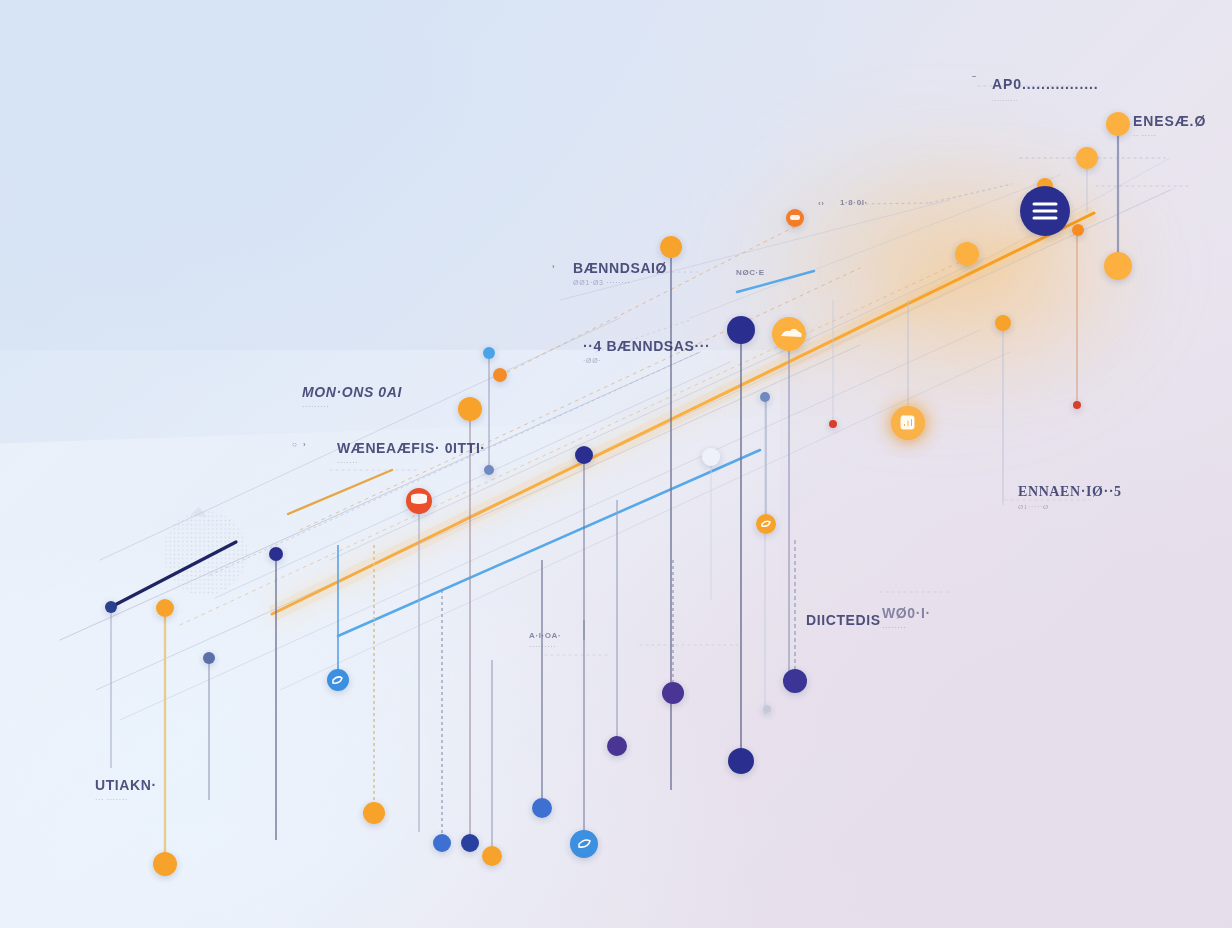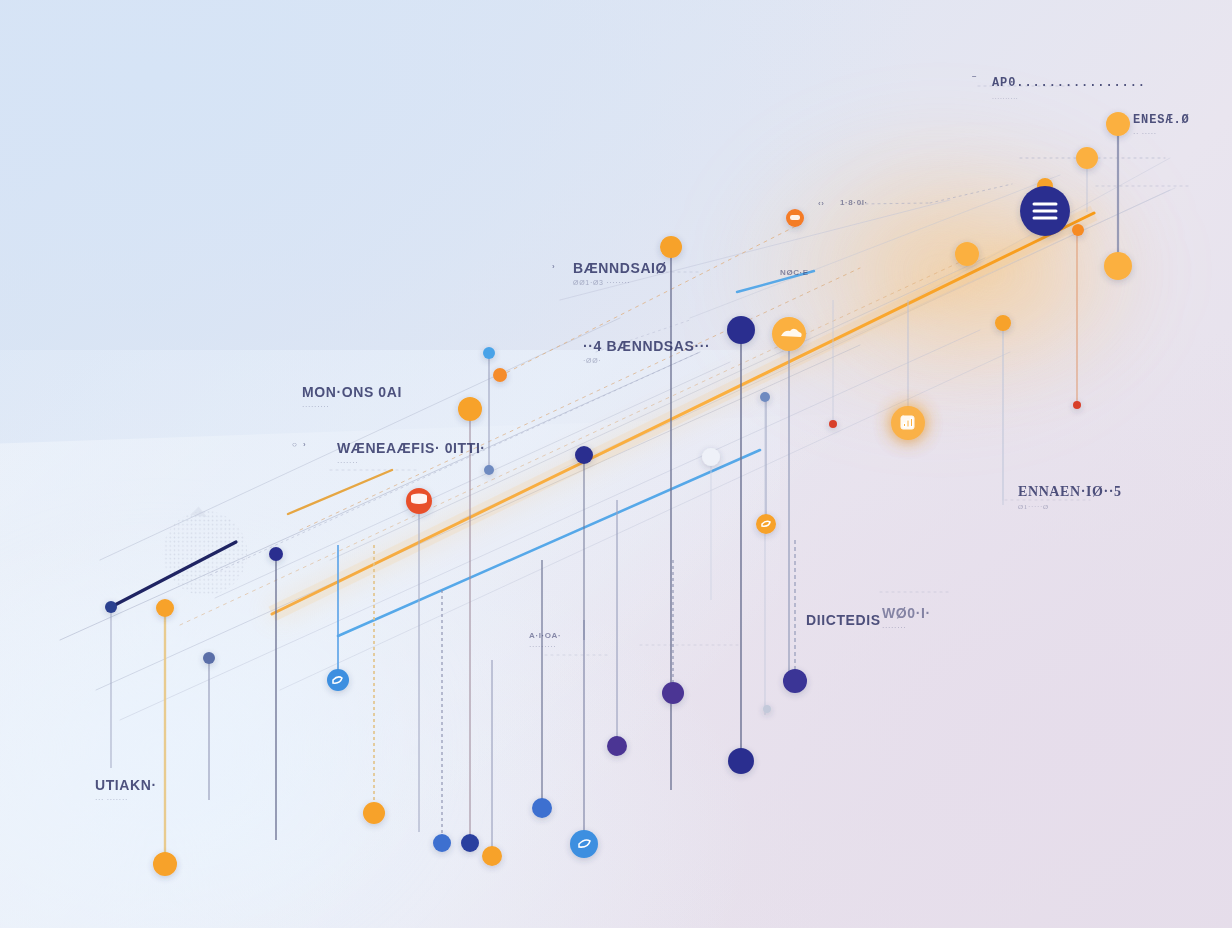--- a/index.html
+++ b/index.html
@@ -87,21 +87,21 @@
   }
   .label .l-sub {
     display: block;
     margin-top: 3px;
     font-size: 7px;
     letter-spacing: 0.7px;
     color: #5b6087;
     opacity: 0.45;
     filter: blur(0.6px);
   }
-  .label.big .l-title { font-size: 12px; letter-spacing: 0.9px; font-family: Liberation Mono, monospace; }
+  .label.big .l-title { font-size: 14px; letter-spacing: 0.9px; }
   .label.sm .l-title  { font-size: 8px; opacity: 0.7; }
   .label.faint .l-title { opacity: 0.52; }
 
   
   .globe {
     position: absolute;
     left: 152px; top: 498px;
     width: 106px; height: 106px;
     opacity: 0.17;
     pointer-events: none;
@@ -330,29 +330,29 @@
       <span class="l-sub">·· ·····</span>
   </div>
   <div class="label sm faint" style="left:840px;  top:198px;">
     <span class="l-title">1·8·0I·</span>
       <span class="l-sub"></span>
   </div>
   <div class="label" style="left:573px;  top:260px;">
     <span class="l-title">BÆNNDSAIØ</span>
       <span class="l-sub">ØØ1·Ø3 ········</span>
   </div>
-  <div class="label sm faint" style="left:780px;  top:268px;">
+  <div class="label sm faint" style="left:736px;  top:268px;">
     <span class="l-title">NØC·E</span>
       <span class="l-sub"></span>
   </div>
   <div class="label" style="left:583px;  top:338px;">
     <span class="l-title">··4 BÆNNDSAS···</span>
       <span class="l-sub">·ØØ·</span>
   </div>
-  <div class="label" style="left:302px;  top:384px;">
+  <div class="label" style="left:302px;  top:384px;font-style:italic;">
     <span class="l-title">MON·ONS 0AI</span>
       <span class="l-sub">·········</span>
   </div>
   <div class="label" style="left:337px;  top:440px;">
     <span class="l-title">WÆNEAÆFIS· 0ITTI·</span>
       <span class="l-sub">·······</span>
   </div>
   <div class="label" style="left:1018px; top:484px;font-family:Liberation Serif, serif;">
     <span class="l-title">ENNAEN·IØ··5</span>
       <span class="l-sub">Ø1·····Ø</span>

